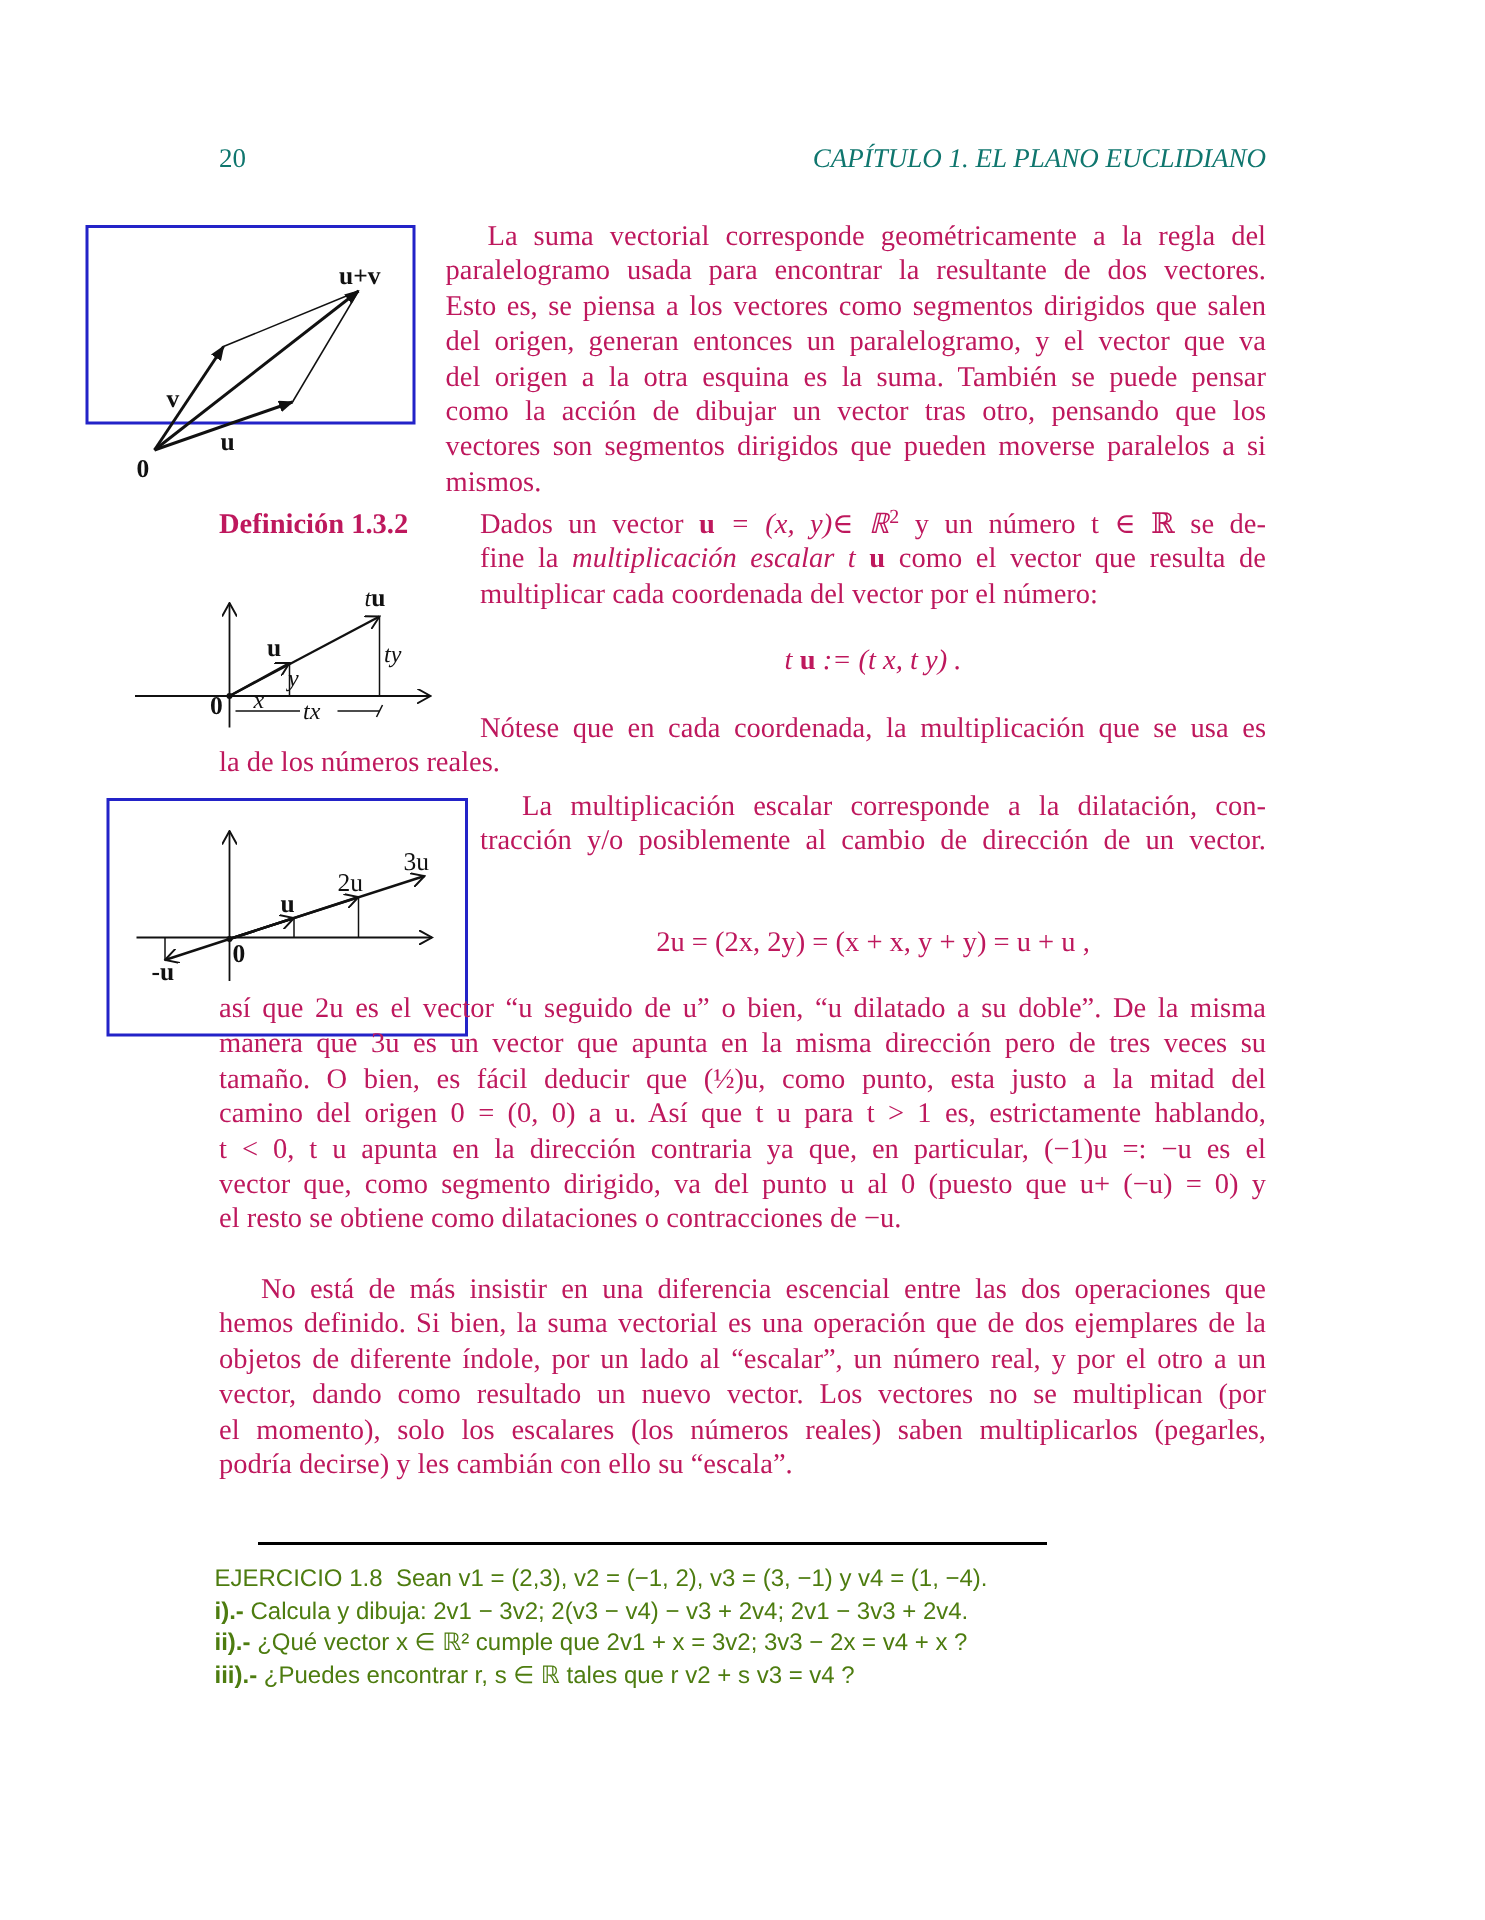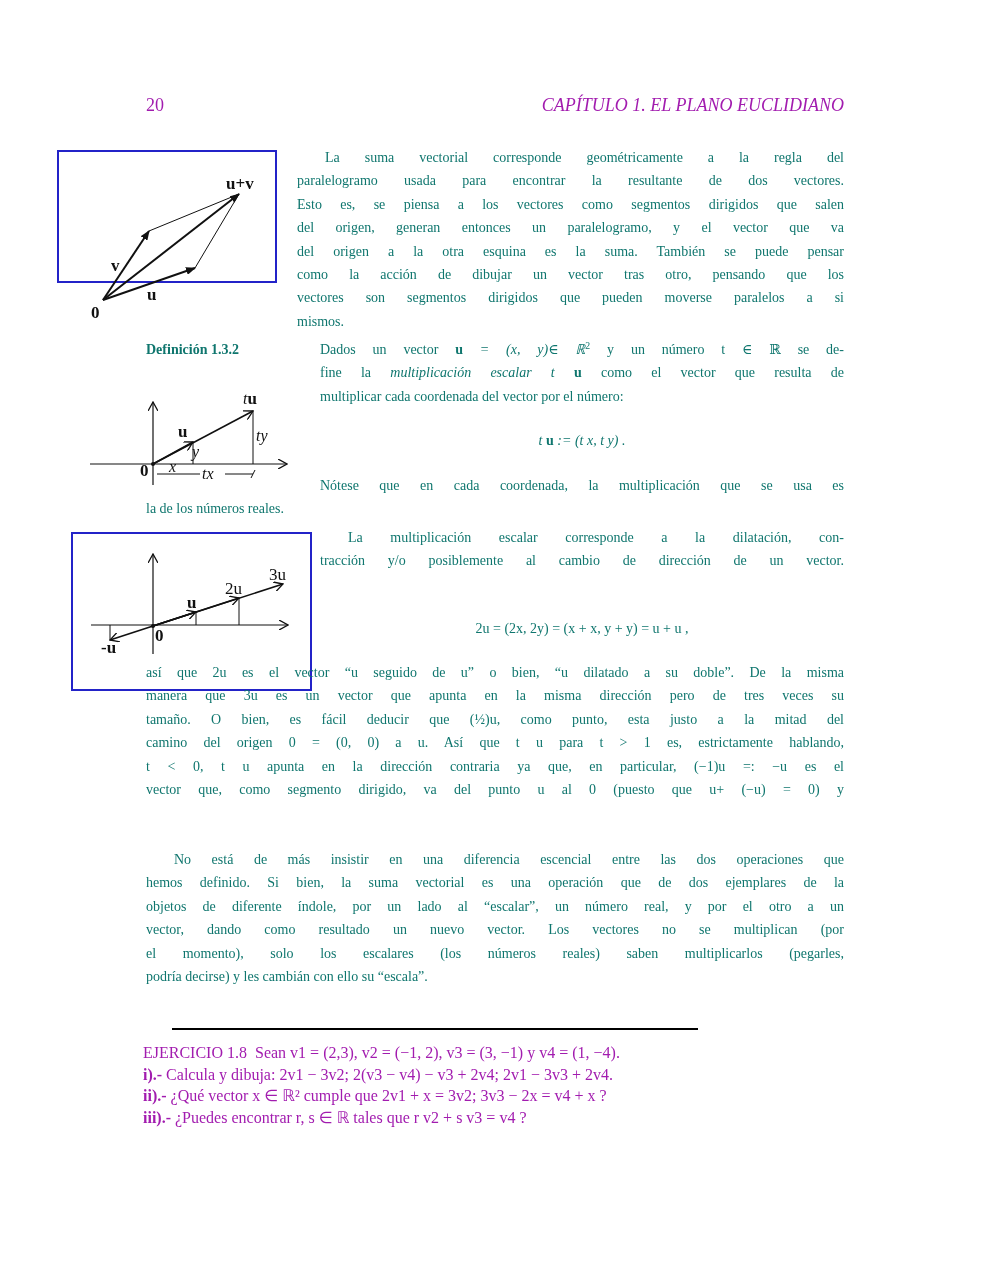--- a/index.html
+++ b/index.html
@@ -4,38 +4,38 @@
 <style>
   html, body { margin: 0; padding: 0; background: #ffffff; }
   body {
     width: 990px; height: 1280px; position: relative; overflow: hidden;
     font-family: "DejaVu Serif", "Liberation Serif", serif;
     color: #111;
   }
   .abs { position: absolute; }
   .text {
     font-family: "Liberation Serif", "DejaVu Serif", serif;
-    font-size: 14px; line-height: 23.4px; color: #0f766e;
+    font-size: 19px; line-height: 23.4px; color: #be185d;
   }
   .line { display: block; white-space: nowrap; text-align: justify; text-align-last: justify; }
   .line.last { text-align-last: left; }
   .header {
-    font-family: "Liberation Serif", serif; font-size: 18px; color: #a21caf;
+    font-family: "Liberation Serif", serif; font-size: 18px; color: #0f766e;
   }
   .header-right { font-style: italic; }
   b { font-weight: bold; }
   i { font-style: italic; margin-top: 32px; }
   .blue-box { border: 2px solid #2323c8; box-sizing: border-box; }
   .fig-svg { position: absolute; left: 0; top: 0; overflow: visible; }
   .fig-label { font-family: "Liberation Serif", serif; font-size: 17px; fill: #111; }
   .fig-label-b { font-family: "Liberation Serif", serif; font-size: 17px; font-weight: bold; fill: #111; }
   .fig-label-i { font-family: "Liberation Serif", serif; font-size: 16px; font-style: italic; fill: #111; }
   .centered-eq { text-align: center; }
   .rule { background: #000; height: 2px; }
-  .exercise { font-family: Liberation Serif, serif; font-size: 16px; line-height: 21.5px; color: #a21caf; white-space: nowrap; }
+  .exercise { font-family: Liberation Sans, sans-serif; font-size: 16px; line-height: 21.5px; color: #4d7c0f; white-space: nowrap; }
   sup { font-size: 0.7em; vertical-align: 0.5em; line-height: 0; }
 </style>
 </head>
 <body>
 
 <div class="abs header" style="left:146px; top:95px;">20</div>
 <div class="abs header header-right" style="right:146px; top:95px;">CAPÍTULO 1.  EL PLANO EUCLIDIANO</div>
 
 <div class="abs blue-box" style="left:57px; top:150px; width:220px; height:133px;">
   <svg class="fig-svg" width="220" height="183">
@@ -144,20 +144,21 @@
 </div>
 <div class="abs text centered-eq" style="left:320px; top:617px; width:524px;">2u = (2x, 2y) = (x + x, y + y) = u + u ,</div>
 
 <div class="abs text" style="left:146px; top:661px; width:698px;">
   <span class="line">así que 2u es el vector “u seguido de u” o bien, “u dilatado a su doble”. De la misma</span>
   <span class="line">manera que 3u es un vector que apunta en la misma dirección pero de tres veces su</span>
   <span class="line">tamaño. O bien, es fácil deducir que (½)u, como punto, esta justo a la mitad del</span>
   <span class="line">camino del origen 0 = (0, 0) a u. Así que t u para t &gt; 1 es, estrictamente hablando,</span>
   <span class="line">t &lt; 0, t u apunta en la dirección contraria ya que, en particular, (−1)u =: −u es el</span>
   <span class="line">vector que, como segmento dirigido, va del punto u al 0 (puesto que u+ (−u) = 0) y</span>
+  <span class="line last">el resto se obtiene como dilataciones o contracciones de −u.</span>
 </div>
 
 <div class="abs text" style="left:146px; top:848px; width:698px;">
   <span class="line" style="text-indent:28px;">No está de más insistir en una diferencia escencial entre las dos operaciones que</span>
   <span class="line">hemos definido. Si bien, la suma vectorial es una operación que de dos ejemplares de la</span>
   <span class="line">objetos de diferente índole, por un lado al “escalar”, un número real, y por el otro a un</span>
   <span class="line">vector, dando como resultado un nuevo vector. Los vectores no se multiplican (por</span>
   <span class="line">el momento), solo los escalares (los números reales) saben multiplicarlos (pegarles,</span>
   <span class="line last">podría decirse) y les cambián con ello su “escala”.</span>
 </div>

